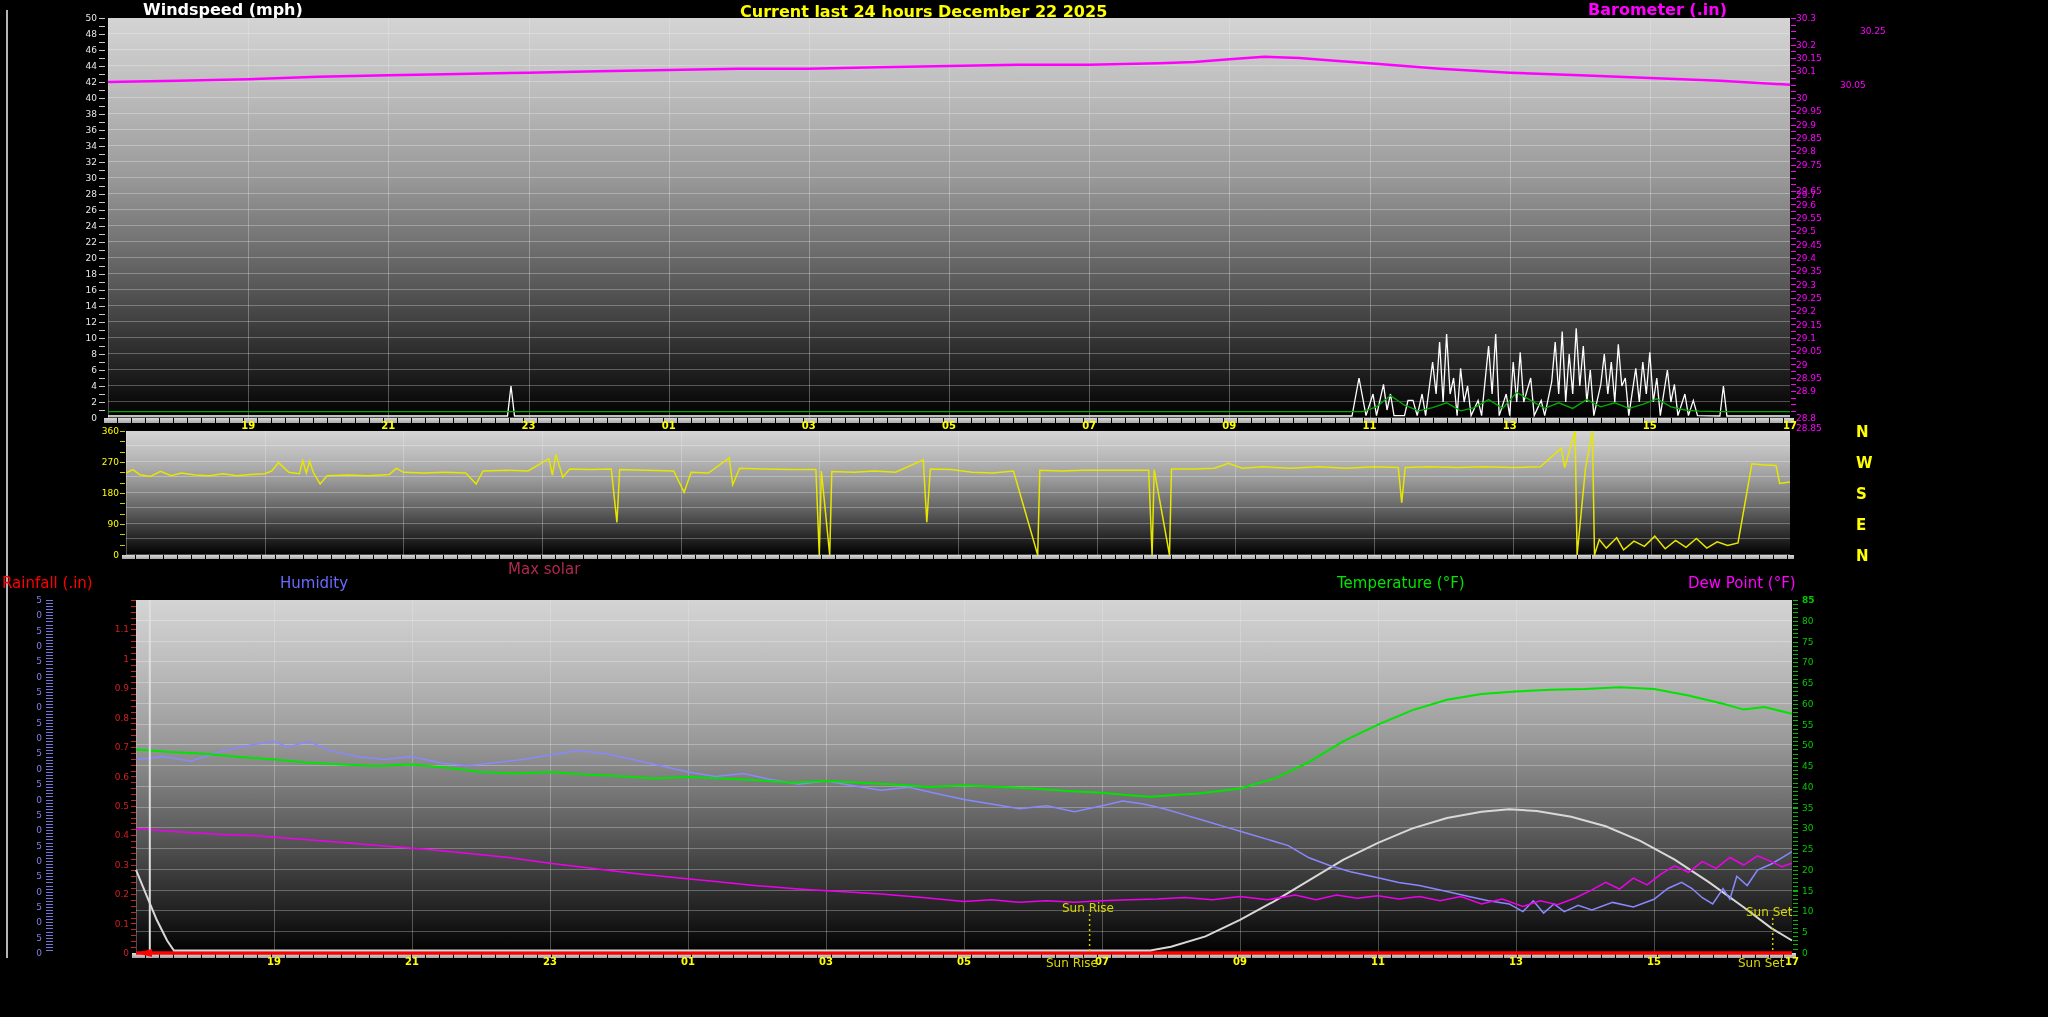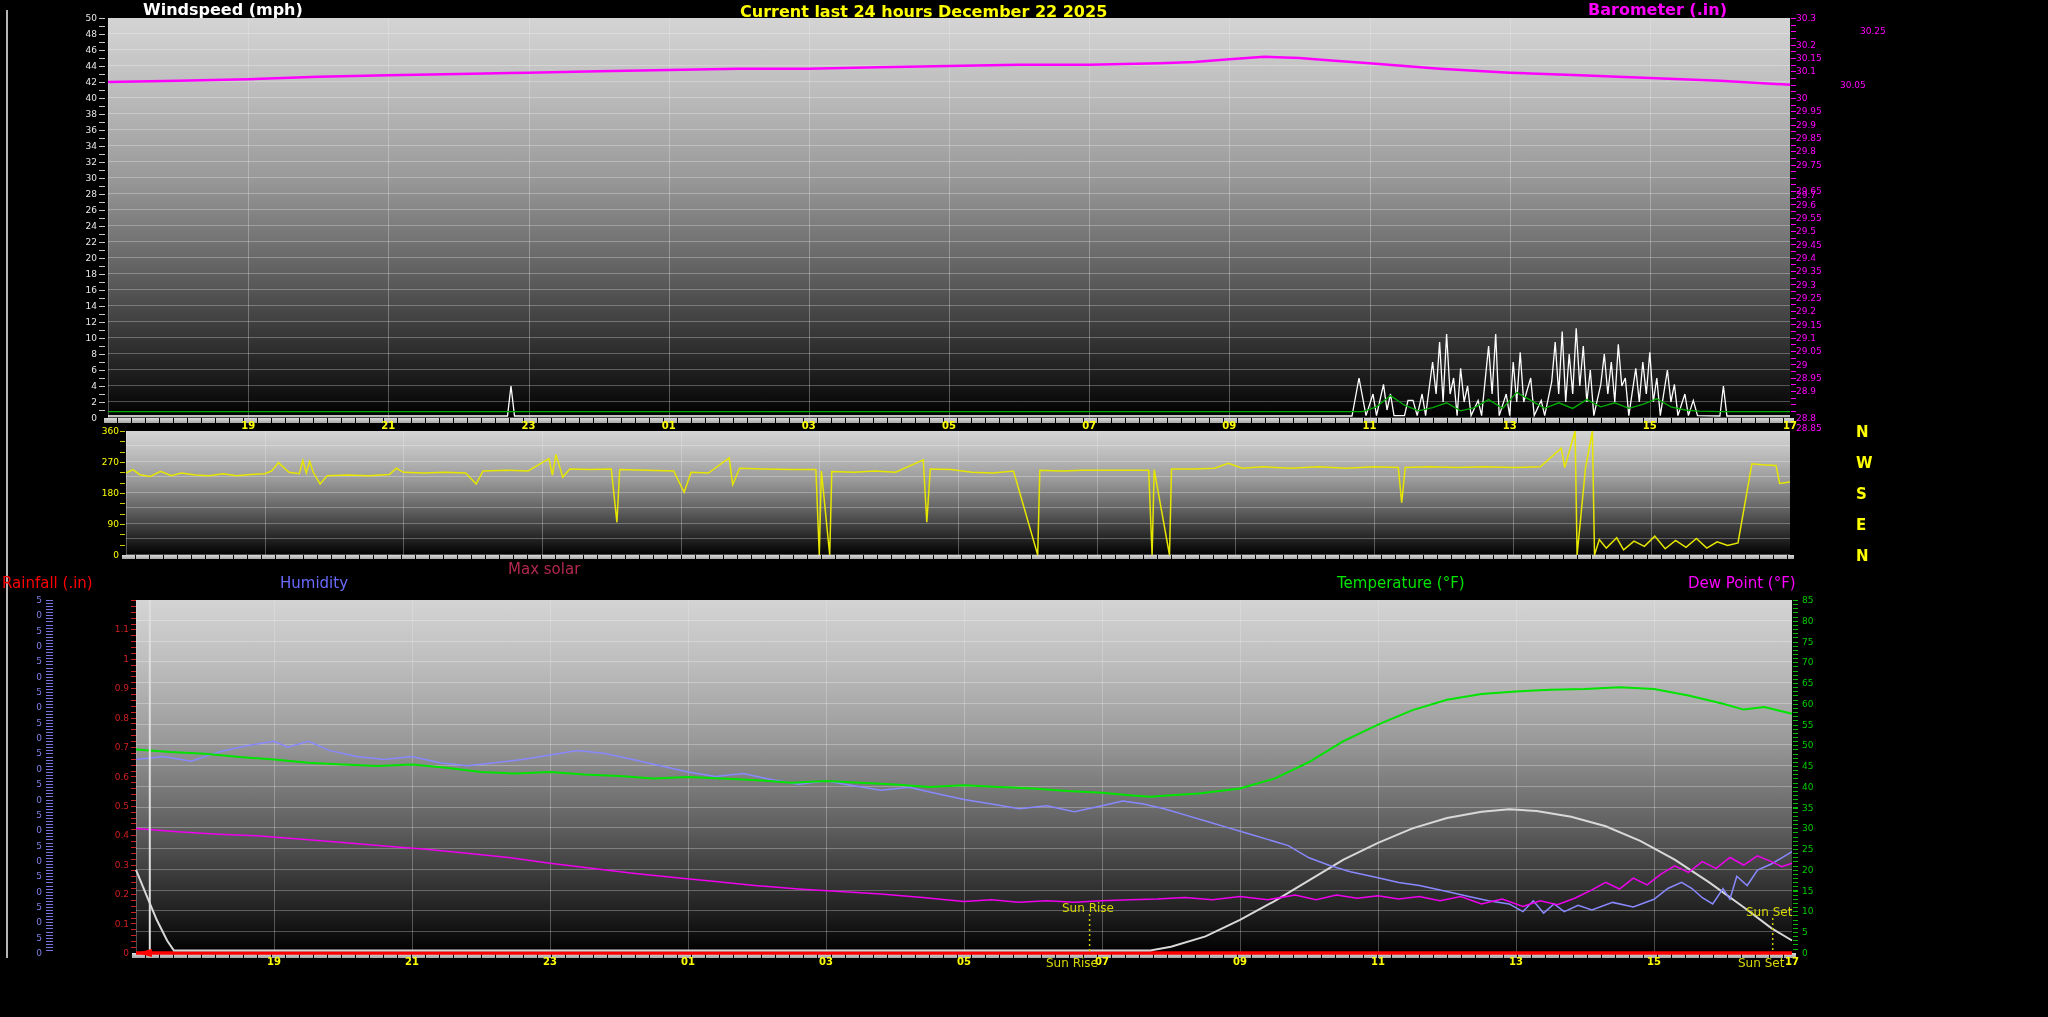--- a/index.html
+++ b/index.html
@@ -207,21 +207,21 @@
     <span class="tick" style="color: rgb(208, 32, 32); top: 683.25px; right: 1919px;">0.9</span>
     <span class="tick" style="color: rgb(208, 32, 32); top: 712.667px; right: 1919px;">0.8</span>
     <span class="tick" style="color: rgb(208, 32, 32); top: 742.083px; right: 1919px;">0.7</span>
     <span class="tick" style="color: rgb(208, 32, 32); top: 771.5px; right: 1919px;">0.6</span>
     <span class="tick" style="color: rgb(208, 32, 32); top: 800.917px; right: 1919px;">0.5</span>
     <span class="tick" style="color: rgb(208, 32, 32); top: 830.333px; right: 1919px;">0.4</span>
     <span class="tick" style="color: rgb(208, 32, 32); top: 859.75px; right: 1919px;">0.3</span>
     <span class="tick" style="color: rgb(208, 32, 32); top: 889.167px; right: 1919px;">0.2</span>
     <span class="tick" style="color: rgb(208, 32, 32); top: 918.583px; right: 1919px; text-align: right;">0.1</span>
     <span class="tick" style="color: rgb(208, 32, 32); top: 948px; right: 1919px;">0</span>
-    <span class="tick" style="color: rgb(0, 204, 0); top: 595px; left: 1802px;">85</span>
+    <span class="tick" style="color: rgb(0, 204, 0); top: 595px; left: 1802px; font-weight: bold;">85</span>
     <span class="tick" style="color: rgb(0, 204, 0); top: 615.765px; left: 1802px;">80</span>
     <span class="tick" style="color: rgb(0, 204, 0); top: 636.529px; left: 1802px;">75</span>
     <span class="tick" style="color: rgb(0, 204, 0); top: 657.294px; left: 1802px;">70</span>
     <span class="tick" style="color: rgb(0, 204, 0); top: 678.059px; left: 1802px;">65</span>
     <span class="tick" style="color: rgb(0, 204, 0); top: 698.824px; left: 1802px;">60</span>
     <span class="tick" style="color: rgb(0, 204, 0); top: 719.588px; left: 1802px;">55</span>
     <span class="tick" style="color: rgb(0, 204, 0); top: 740.353px; left: 1802px;">50</span>
     <span class="tick" style="color: rgb(0, 204, 0); top: 761.118px; left: 1802px;">45</span>
     <span class="tick" style="color: rgb(0, 204, 0); top: 781.882px; left: 1802px;">40</span>
     <span class="tick" style="color: rgb(0, 204, 0); top: 802.647px; left: 1802px;">35</span>

